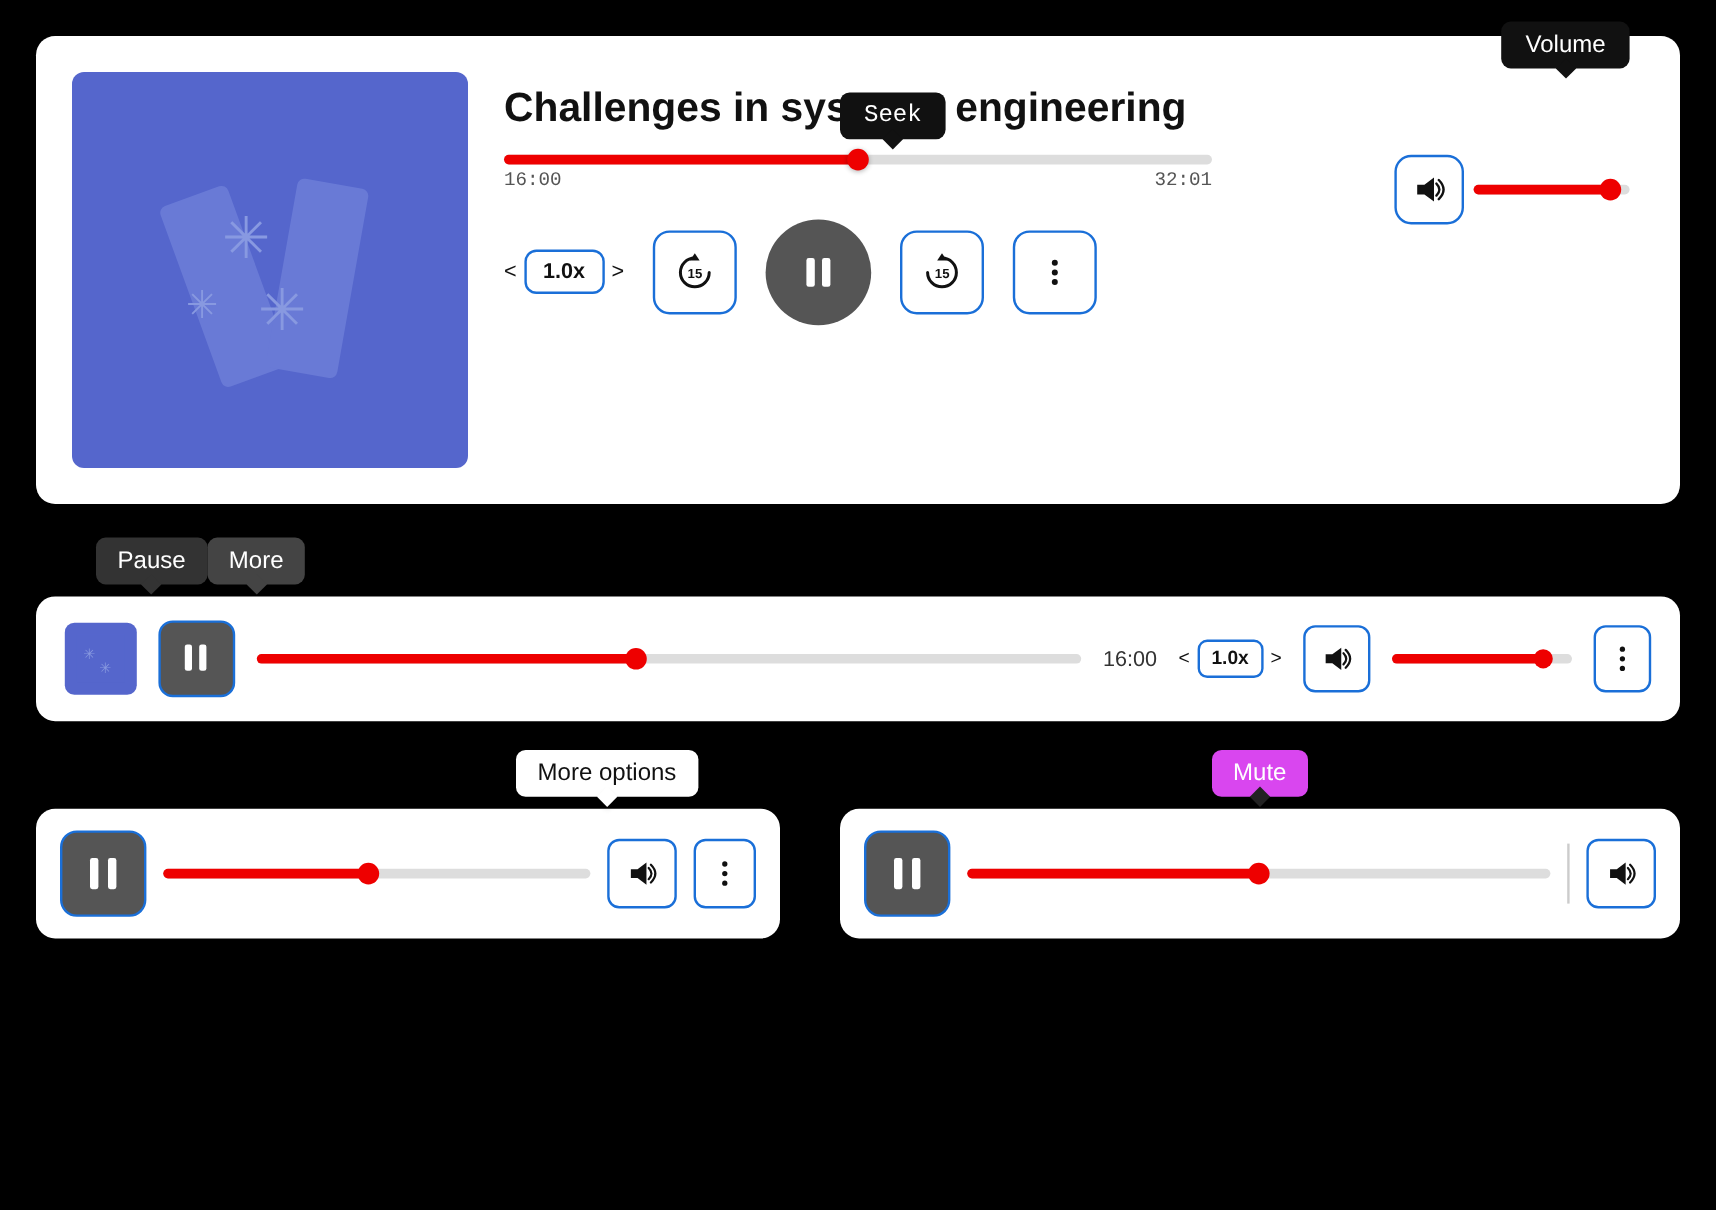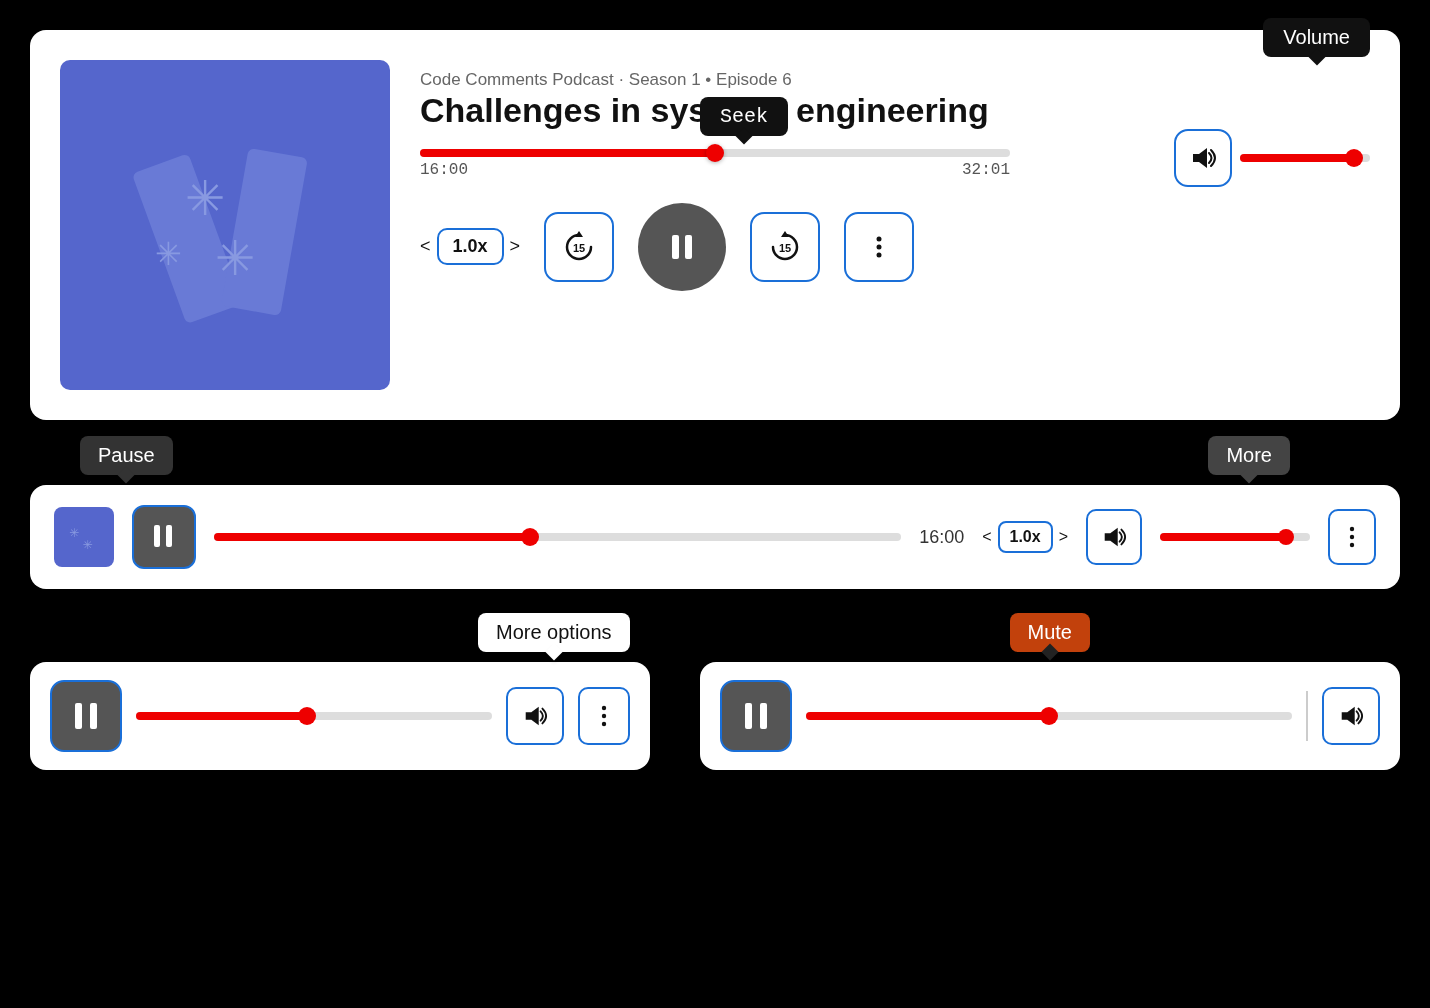--- a/index.html
+++ b/index.html
@@ -218,21 +218,20 @@
       <text x="60" y="90" font-size="48" fill="#aabbee">✳</text>
       <text x="90" y="150" font-size="48" fill="#aabbee">✳</text>
       <text x="30" y="140" font-size="32" fill="#aabbee">✳</text>
     </svg>
   </div>
 
   <div class="top-info">
 
     <div style="position:relative; display:flex; align-items:flex-start; gap:20px;">
       <div style="flex:1">
-        <div class="episode-label">Code Comments Podcast · Season 1 • Episode 6</div>
         <div class="episode-title">Challenges in systems engineering</div>
 
         <div style="position:relative; margin-top:18px;font-family:Liberation Mono, monospace;">
           <div style="position:absolute; top:-52px; left:280px; z-index:5;">
             <div style="background:#111;color:#fff;border-radius:8px;padding:8px 20px;font-size:20px;white-space:nowrap;position:relative;display:inline-block;">
               <span>Seek</span>
               <span style="position:absolute;width:12px;height:12px;background:#111;bottom:-6px;left:50%;transform:translateX(-50%) rotate(45deg);"></span>
             </div>
           </div>
 
@@ -280,21 +279,21 @@
           <div class="ctrl-btn">
             <svg width="28" height="28" viewBox="0 0 28 28">
               <circle cx="14" cy="6" r="2.5" fill="#111"></circle>
               <circle cx="14" cy="14" r="2.5" fill="#111"></circle>
               <circle cx="14" cy="22" r="2.5" fill="#111"></circle>
             </svg>
           </div>
         </div>
       </div>
 
-      <div style="position:absolute; right:0; top:0;">
+      <div style="position:absolute; right:12px; top:0;">
 
         <div style="position:relative; top:-52px; text-align:right;">
           <div style="background:#111;color:#fff;border-radius:8px;padding:8px 20px;font-size:20px;white-space:nowrap;position:relative;display:inline-block;">
             <span>Volume</span>
             <span style="position:absolute;width:12px;height:12px;background:#111;bottom:-6px;left:50%;transform:translateX(-50%) rotate(45deg);"></span>
           </div>
         </div>
         <div class="volume-group">
           <div class="ctrl-btn" style="width:58px;height:58px;">
             <svg width="28" height="28" viewBox="0 0 28 28">
@@ -311,21 +310,21 @@
           </div>
         </div>
       </div>
     </div>
 
   </div>
 </div>
 
 <div class="middle-section">
 
-  <div style="display:flex; justify-content:space-between; padding: 16px 140px 0 80px;">
+  <div style="display:flex; padding: 28px 140px 0 80px;">
 
     <div style="position:relative; display:inline-block;">
       <div style="background:#333;color:#fff;border-radius:8px;padding:8px 18px;font-size:20px;white-space:nowrap;position:relative;display:inline-block;">
         <span>Pause</span>
         <span style="position:absolute;width:12px;height:12px;background:#333;bottom:-6px;left:50%;transform:translateX(-50%) rotate(45deg);"></span>
       </div>
     </div>
 
     <div style="position:relative; display:inline-block;">
       <div style="background:#444;color:#fff;border-radius:8px;padding:8px 18px;font-size:20px;white-space:nowrap;position:relative;display:inline-block;">
@@ -383,29 +382,29 @@
         <circle cx="11" cy="6" r="2.2" fill="#111"></circle>
         <circle cx="11" cy="14" r="2.2" fill="#111"></circle>
         <circle cx="11" cy="22" r="2.2" fill="#111"></circle>
       </svg>
     </div>
 
   </div>
 
   <div style="display:flex; justify-content:space-between; padding: 24px 340px 0 430px;">
 
-    <div style="position:relative; display:inline-block;margin-left:48px;">
+    <div style="position:relative; display:inline-block;">
       <div style="background:#fff;color:#111;border-radius:8px;padding:8px 18px;font-size:20px;white-space:nowrap;position:relative;display:inline-block;box-shadow:0 2px 8px rgba(0,0,0,.3);">
         <span>More options</span>
         <span style="position:absolute;width:12px;height:12px;background:#fff;bottom:-6px;left:50%;transform:translateX(-50%) rotate(45deg);box-shadow:2px 2px 4px rgba(0,0,0,.1);"></span>
       </div>
     </div>
 
     <div style="position:relative; display:inline-block;">
-      <div style="background:#c2410c;color:#fff;border-radius:8px;padding:8px 18px;font-size:20px;white-space:nowrap;position:relative;display:inline-block;">
+      <div style="background:#d946ef;color:#fff;border-radius:8px;padding:8px 18px;font-size:20px;white-space:nowrap;position:relative;display:inline-block;">
         <span>Mute</span>
         <span style="position:absolute;width:12px;height:12px;background:#222;bottom:-6px;left:50%;transform:translateX(-50%) rotate(45deg);"></span>
       </div>
     </div>
   </div>
 
   <div class="bottom-panels-row">
 
     <div class="bot-panel bot-panel-left">
       <div class="bot-play-btn">

